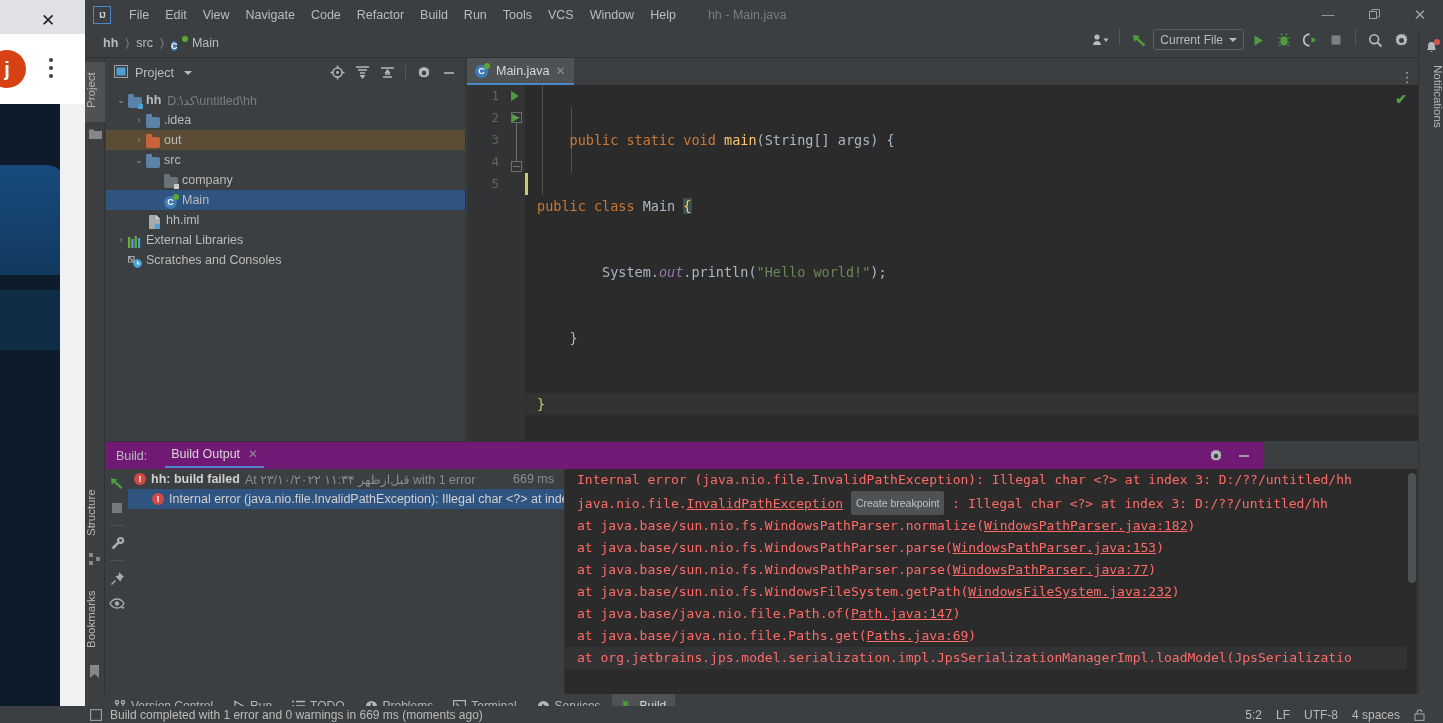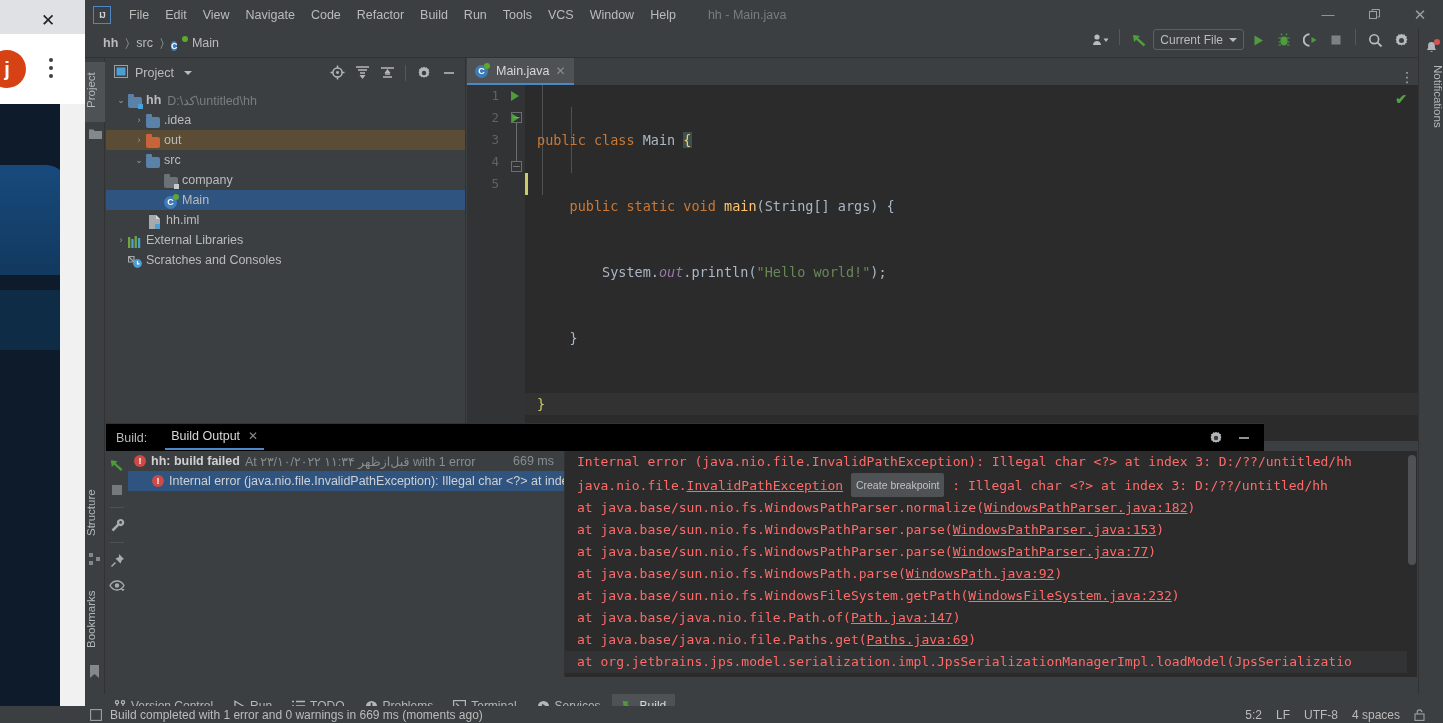--- a/index.html
+++ b/index.html
@@ -101,21 +101,21 @@
   .str { color:#6a8759; }
   .fld { color:#9876aa; font-style:italic; }
   .pl { color:#a9b7c6; }
   .brc { color:#a9b7c6; }
   .brc-hl { background:#3b514d; color:#ffc66d; }
   .caret-line { position:absolute; left:0; width:3px; height:22px; background:#cccc66; }
   .indent-g { position:absolute; width:1px; background:#4e5254; }
   .ok-check { position:absolute; right:18px; top:6px; color:#5a9e49; font-size:14px; font-weight:bold; }
 
   
-  .build-win { position:absolute; left:21px; top:423px; width:1158px; height:253px; background:#000000; border-top:1px solid #323232; }
+  .build-win { position:absolute; left:21px; top:441px; width:1158px; height:253px; background:#701a75; border-top:1px solid #323232; }
   .build-head { height:27px; display:flex; align-items:center; padding-left:10px; }
   .bh-label { color:#bbbbbb; font-size:12.5px; margin-right:18px; }
   .bh-tab { color:#d8d8d8; font-size:12.5px; padding:4px 6px 5px; border-bottom:2px solid #4a88c7; display:flex; align-items:center; gap:8px; }
   .bh-tab .x { color:#8b8e90; font-size:12px; }
   .bh-right { margin-left:auto; display:flex; align-items:center; gap:4px; padding-right:8px; }
 
   .build-body { position:absolute; left:0; top:27px; width:1337px; height:226px; display:flex; }
   .bt-strip { width:22px; background:#3c3f41; padding-top:6px; display:flex; flex-direction:column; align-items:center; gap:9px; }
   .bt-ico { width:16px; height:16px; display:flex; align-items:center; justify-content:center; color:#a9acae; }
   .bt-sep { width:14px; height:1px; background:#4f5254; }
@@ -469,22 +469,22 @@
           <div class="grun" style="top:6px"></div>
           <div class="grun" style="top:28px"></div>
         </div>
         <div class="fold" style="top:27px">─</div>
         <div class="fold-line" style="top:38px;height:38px"></div>
         <div class="fold" style="top:76px">─</div>
         <div class="indent-g" style="left:75px;top:0;height:110px"></div>
         <div class="indent-g" style="left:104px;top:22px;height:66px"></div>
 
         <div class="code">
+          <div class="cl">    <span class="kw">public</span> <span class="kw">static</span> <span class="kw">void</span> <span class="fn">main</span><span class="pl">(</span><span class="cls">String</span><span class="pl">[] args) {</span></div>
           <div class="cl"><span class="kw">public</span> <span class="kw">class</span> <span class="cls">Main</span> <span class="brc-hl">{</span></div>
-          <div class="cl">    <span class="kw">public</span> <span class="kw">static</span> <span class="kw">void</span> <span class="fn">main</span><span class="pl">(</span><span class="cls">String</span><span class="pl">[] args) {</span></div>
           <div class="cl">        <span class="cls">System</span><span class="pl">.</span><span class="fld">out</span><span class="pl">.</span><span class="pl">println(</span><span class="str">"Hello world!"</span><span class="pl">);</span></div>
           <div class="cl">    <span class="brc">}</span></div>
           <div class="cl cur"><span style="color:#cccc66">}</span></div>
         </div>
         <div class="caret-line" style="left:58px;top:88px"></div>
         <div class="ok-check">✔</div>
       </div>
     </div>
 
     <div class="build-win">
@@ -558,21 +558,20 @@
             <span class="bt-txt">Internal error (java.nio.file.InvalidPathException): Illegal char &lt;?&gt; at index</span>
           </div>
         </div>
 
         <div class="bconsole">
           <div class="bc-line">Internal error (java.nio.file.InvalidPathException): Illegal char &lt;?&gt; at index 3: D:/??/untitled/hh</div>
           <div class="bc-line">java.nio.file.<span class="lnk">InvalidPathException</span> <span class="bkpt">Create breakpoint</span> : Illegal char &lt;?&gt; at index 3: D:/??/untitled/hh</div>
           <div class="bc-line ind">at java.base/sun.nio.fs.WindowsPathParser.normalize(<span class="lnk">WindowsPathParser.java:182</span>)</div>
           <div class="bc-line ind">at java.base/sun.nio.fs.WindowsPathParser.parse(<span class="lnk">WindowsPathParser.java:153</span>)</div>
           <div class="bc-line ind">at java.base/sun.nio.fs.WindowsPathParser.parse(<span class="lnk">WindowsPathParser.java:77</span>)</div>
-          <div class="bc-line ind">at java.base/sun.nio.fs.WindowsPath.parse(<span class="lnk">WindowsPath.java:92</span>)</div>
           <div class="bc-line ind">at java.base/sun.nio.fs.WindowsFileSystem.getPath(<span class="lnk">WindowsFileSystem.java:232</span>)</div>
           <div class="bc-line ind">at java.base/java.nio.file.Path.of(<span class="lnk">Path.java:147</span>)</div>
           <div class="bc-line ind">at java.base/java.nio.file.Paths.get(<span class="lnk">Paths.java:69</span>)</div>
           <div class="bc-line ind last">at org.jetbrains.jps.model.serialization.impl.JpsSerializationManagerImpl.loadModel(JpsSerializatio</div>
           <div class="bc-scroll-t"></div>
           <div class="bc-thumb"></div>
         </div>
 
         <div class="bc-right">
           <span class="bcr-ico">

